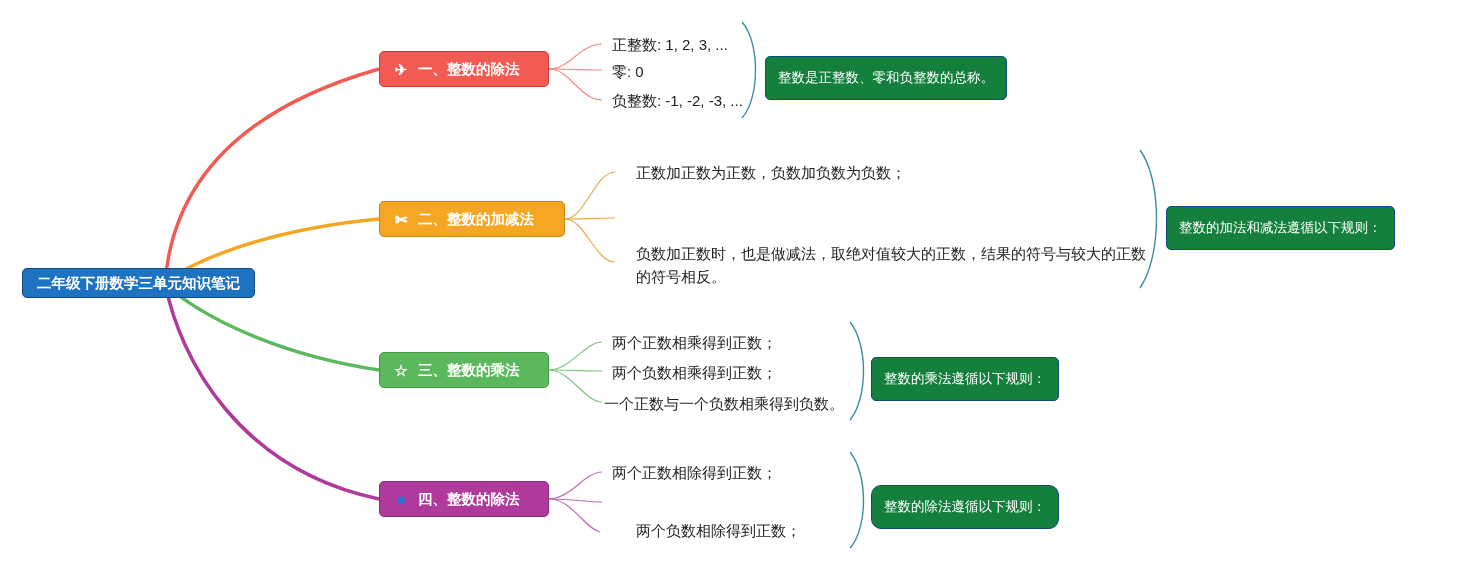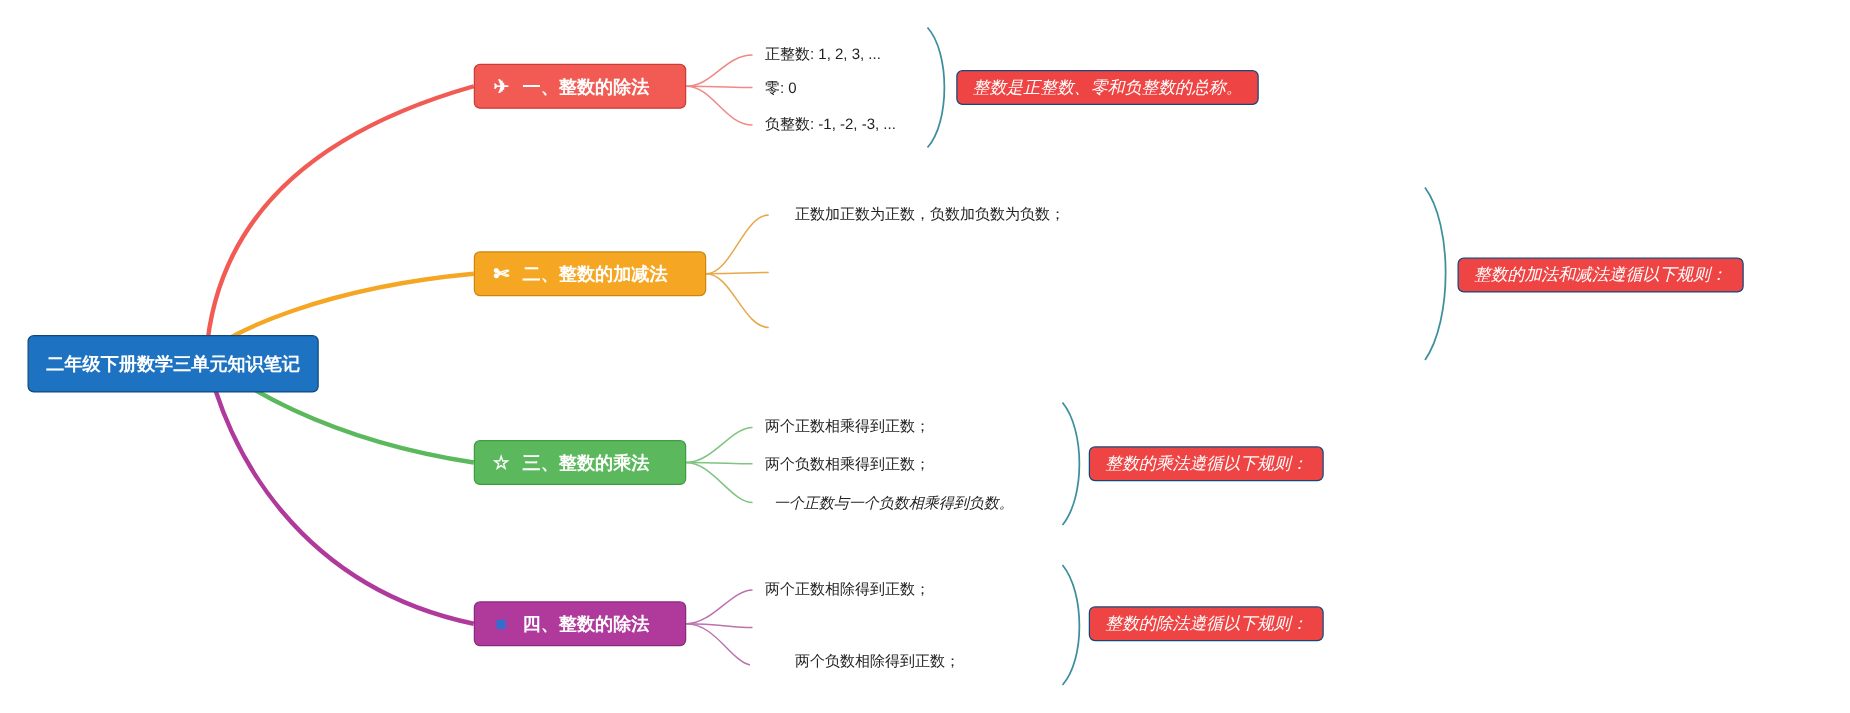--- a/index.html
+++ b/index.html
@@ -28,21 +28,21 @@
   .node {
     position: absolute;
     box-sizing: border-box;
     display: flex;
     align-items: center;
     white-space: nowrap;
   }
   .root-node {
     left: 22px;
     top: 268px;
-    height: 46px;
+    height: 30px;
     padding: 0 14px;
     background: #1d72c2;
     border: 1px solid #12497d;
     border-radius: 5px;
     color: #ffffff;
     font-size: 14.5px;
     font-weight: bold;
     justify-content: center;
   }
   .branch-node {
@@ -63,41 +63,40 @@
     font-size: 15px;
     line-height: 1;
   }
   .b1 { left: 379px; top: 51px;  width: 170px; background: #f15b54; border: 1px solid #c93d37; }
   .b2 { left: 379px; top: 201px; width: 186px; background: #f5a623; border: 1px solid #cc8611; }
   .b3 { left: 379px; top: 352px; width: 170px; background: #5cb85c; border: 1px solid #3f9d41; }
   .b4 { left: 379px; top: 481px; width: 170px; background: #b03a9c; border: 1px solid #8a2b79; }
 
   .leaf {
     position: absolute;
-    font-size: 12px;
+    font-size: 15px;
     color: #222222;
     line-height: 1.5;
     white-space: normal;
   }
   .leaf-wide { width: 520px; margin-left: 12px; }
 
   .callout {
     position: absolute;
     box-sizing: border-box;
     display: flex;
     align-items: center;
-    height: 28px;
+    height: 44px;
     padding: 0 12px;
-    background: #ef4444;
+    background: #15803d;
     border: 1px solid #12497d;
     border-radius: 5px;
     color: #ffffff;
     font-size: 13.5px;
     white-space: nowrap;
-    font-style: italic;
   }
 </style>
 </head>
 <body>
 
 <div id="canvas">
 
   <svg class="links" viewBox="0 0 1480 570">
 
     <path d="M165,283 C170,220 200,120 379,69" fill="none" stroke="#f15b54" stroke-width="3.5"></path>
@@ -137,32 +136,33 @@
   <div class="leaf" style="left:612px; top:34px;">正整数: 1, 2, 3, ...</div>
   <div class="leaf" style="left:612px; top:61px;">零: 0</div>
   <div class="leaf" style="left:612px; top:90px;">负整数: -1, -2, -3, ...</div>
   <div class="callout" style="left:765px; top:56px;">整数是正整数、零和负整数的总称。</div>
 
   <div class="node branch-node b2">
     <span class="branch-icon">✄</span>
     <span>二、整数的加减法</span>
   </div>
   <div class="leaf leaf-wide" style="left:624px; top:162px;">正数加正数为正数，负数加负数为负数；</div>
+  <div class="leaf leaf-wide" style="left:624px; top:243px;">负数加正数时，也是做减法，取绝对值较大的正数，结果的符号与较大的正数的符号相反。</div>
   <div class="callout" style="left:1166px; top:206px;">整数的加法和减法遵循以下规则：</div>
 
   <div class="node branch-node b3">
     <span class="branch-icon">☆</span>
     <span>三、整数的乘法</span>
   </div>
   <div class="leaf" style="left:612px; top:332px;text-align:right;">两个正数相乘得到正数；</div>
   <div class="leaf" style="left:612px; top:362px;">两个负数相乘得到正数；</div>
-  <div class="leaf" style="left:619px; top:393px;font-style:italic;">一个正数与一个负数相乘得到负数。</div>
+  <div class="leaf" style="left:604px; top:393px;">一个正数与一个负数相乘得到负数。</div>
   <div class="callout" style="left:871px; top:357px;">整数的乘法遵循以下规则：</div>
 
   <div class="node branch-node b4">
     <span class="branch-icon" style="color:#2f6fd0;">■</span>
     <span>四、整数的除法</span>
   </div>
   <div class="leaf" style="left:612px; top:462px;">两个正数相除得到正数；</div>
   <div class="leaf" style="left:612px; top:520px;margin-left:24px;">两个负数相除得到正数；</div>
-  <div class="callout" style="left:871px; top:485px;">整数的除法遵循以下规则：</div>
+  <div class="callout" style="left:871px; top:485px;border-radius:10px;">整数的除法遵循以下规则：</div>
 
 </div>
 
 </body></html>

